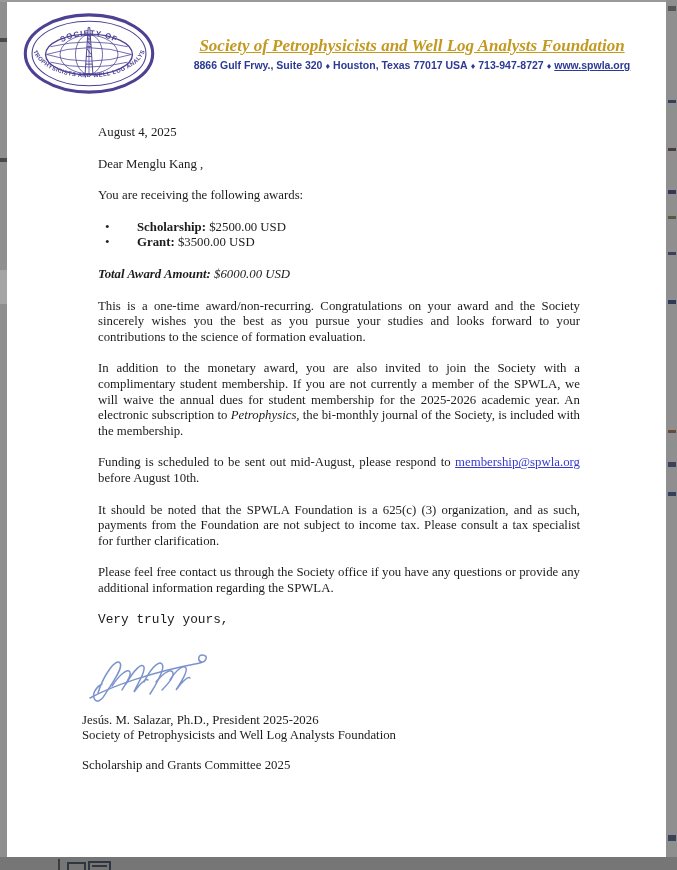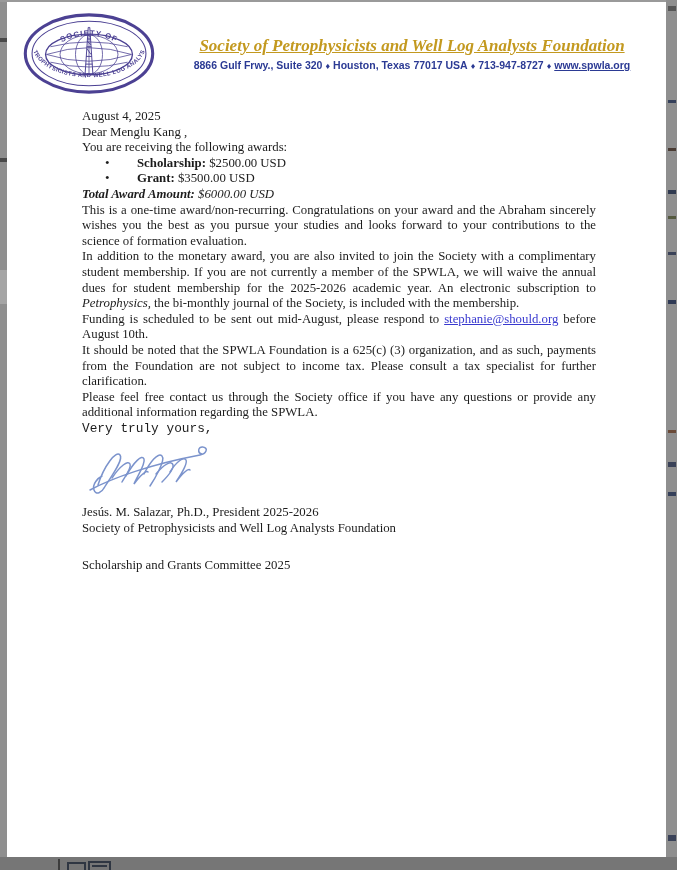--- a/index.html
+++ b/index.html
@@ -49,39 +49,39 @@
     color:#2b3a94;white-space:nowrap;
   }
   .address .diamond{font-size:9px;padding:0 3px;}
   .address a{color:#2b3a94;text-decoration:underline;cursor:pointer;}
 
   
   .body-text{
     position:absolute;left:75px;top:107px;width:514px;
     font-size:12.8px;line-height:15.6px;color:#1c1c1c;
   }
-  .body-text p{margin:0;text-align:justify;}
+  .body-text p{margin:16px;text-align:justify;}
   .p-date{margin-bottom:30px;}
   .p-salutation{margin-bottom:18px;}
   .p-intro{margin-bottom:14px;}
   .p-awards-intro{margin-bottom:0;}
   .award-line{position:relative;padding-left:55px;text-align:left;}
   .award-line .bullet{position:absolute;left:23px;top:-1px;font-size:13px;}
   .p-total{margin-bottom:16px;font-style:italic;}
   .p-onetime{margin-bottom:14px;}
   .p-membership{margin-bottom:13px;}
   .p-funding{margin-bottom:12px;}
   .p-tax{margin-bottom:17px;}
   .p-behalf{margin-bottom:17px;}
   .p-contact{margin-bottom:13px;}
   .p-closing{margin-bottom:0;font-family:Liberation Mono, monospace;}
   .bold{font-weight:bold;}
   .ital{font-style:italic;}
   .maillink{color:#3939cf;text-decoration:underline;cursor:pointer;}
-  .sigblock1{margin-bottom:22px;}
+  .sigblock1{margin-bottom:14px;}
   .signature{margin:2px 0 2px 0;height:60px;}
 </style>
 </head>
 <body>
 
 <div id="stage">
 
   <div class="top-line"></div>
 
   <div class="page">
@@ -136,25 +136,25 @@
 
       <div class="award-line">
         <span class="bullet">•</span><span class="bold">Scholarship:</span><span> $2500.00 USD</span>
       </div>
       <div class="award-line">
         <span class="bullet">•</span><span class="bold">Grant:</span><span> $3500.00 USD</span>
       </div>
 
       <p class="p-total"><span class="bold">Total Award Amount:</span><span> $6000.00 USD</span></p>
 
-      <p class="p-onetime">This is a one-time award/non-recurring. Congratulations on your award and the Abraham sincerely wishes you the best as you pursue your studies and looks forward to your contributions to the science of formation evaluation.</p>
+      <p class="p-onetime">This is a one-time award/non-recurring. Congratulations on your award and the Society sincerely wishes you the best as you pursue your studies and looks forward to your contributions to the science of formation evaluation.</p>
 
       <p class="p-membership"><span>In addition to the monetary award, you are also invited to join the Society with a complimentary student membership. If you are not currently a member of the SPWLA, we will waive the annual dues for student membership for the 2025-2026 academic year. An electronic subscription to </span><span class="ital">Petrophysics,</span><span> the bi-monthly journal of the Society, is included with the membership.</span></p>
 
-      <p class="p-funding"><span>Funding is scheduled to be sent out mid-August, please respond to </span><a class="maillink">stephanie@should.org</a><span>  before August 10th.</span></p>
+      <p class="p-funding"><span>Funding is scheduled to be sent out mid-August, please respond to </span><a class="maillink">membership@spwla.org</a><span>  before August 10th.</span></p>
 
       <p class="p-tax">It should be noted that the SPWLA Foundation is a 625(c) (3) organization, and as such, payments from the Foundation are not subject to income tax. Please consult a tax specialist for further clarification.</p>
 
 
       <p class="p-contact">Please feel free contact us through the Society office if you have any questions or provide any additional information regarding the SPWLA.</p>
 
       <p class="p-closing">Very truly yours,</p>
 
       
       <svg class="signature" width="190" height="60" viewBox="0 0 190 60" xmlns="http://www.w3.org/2000/svg">

